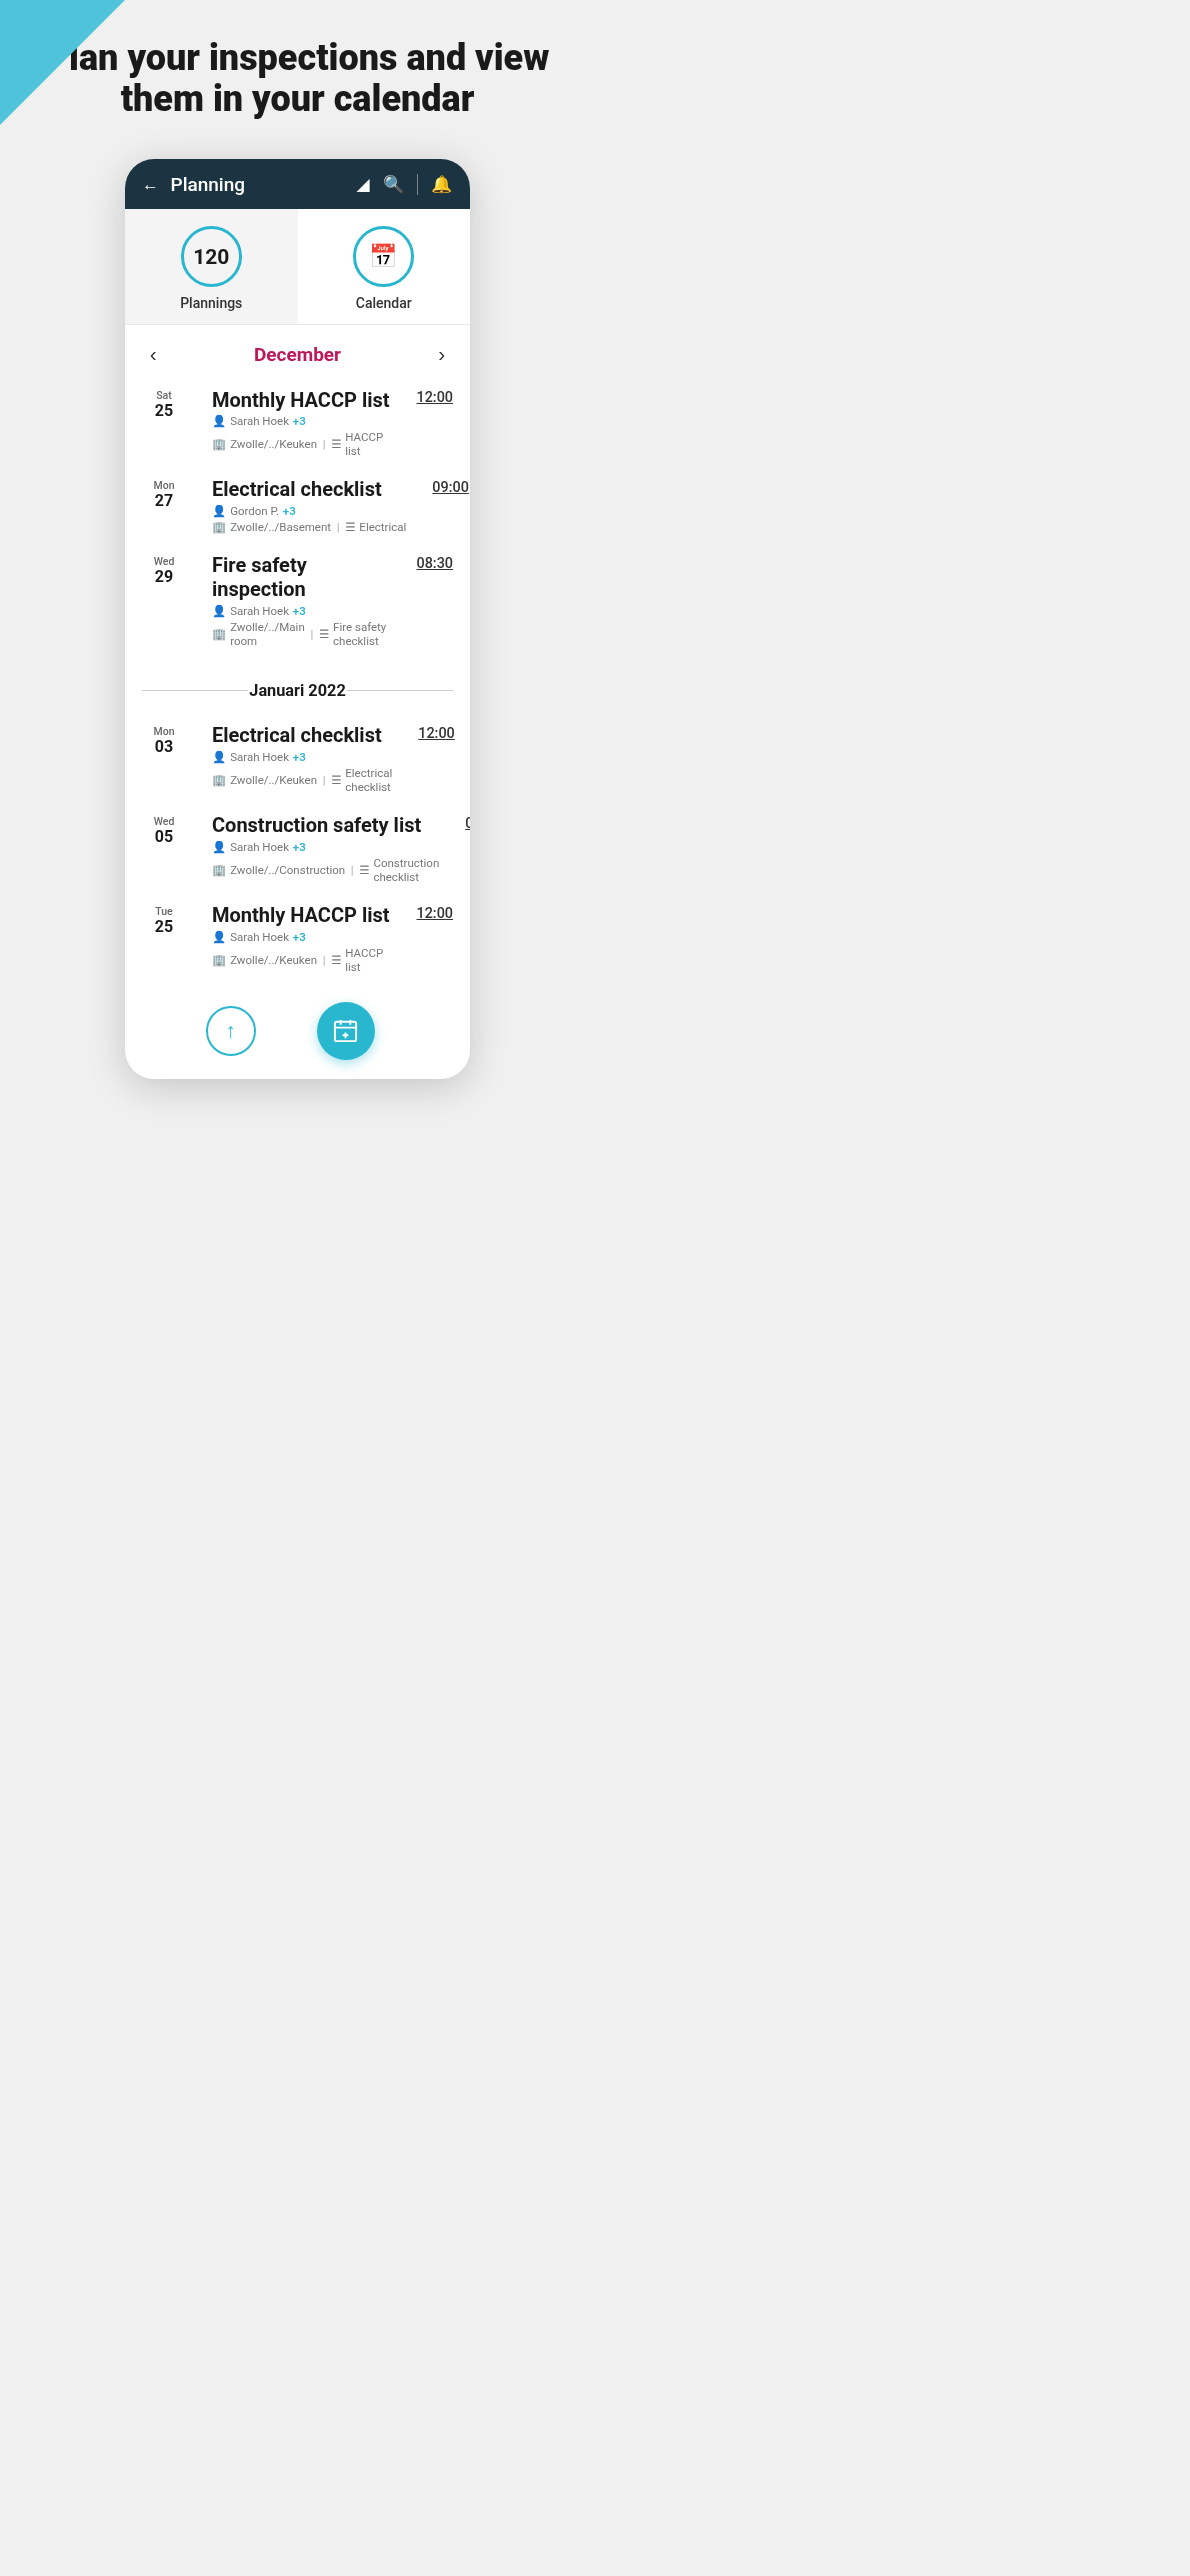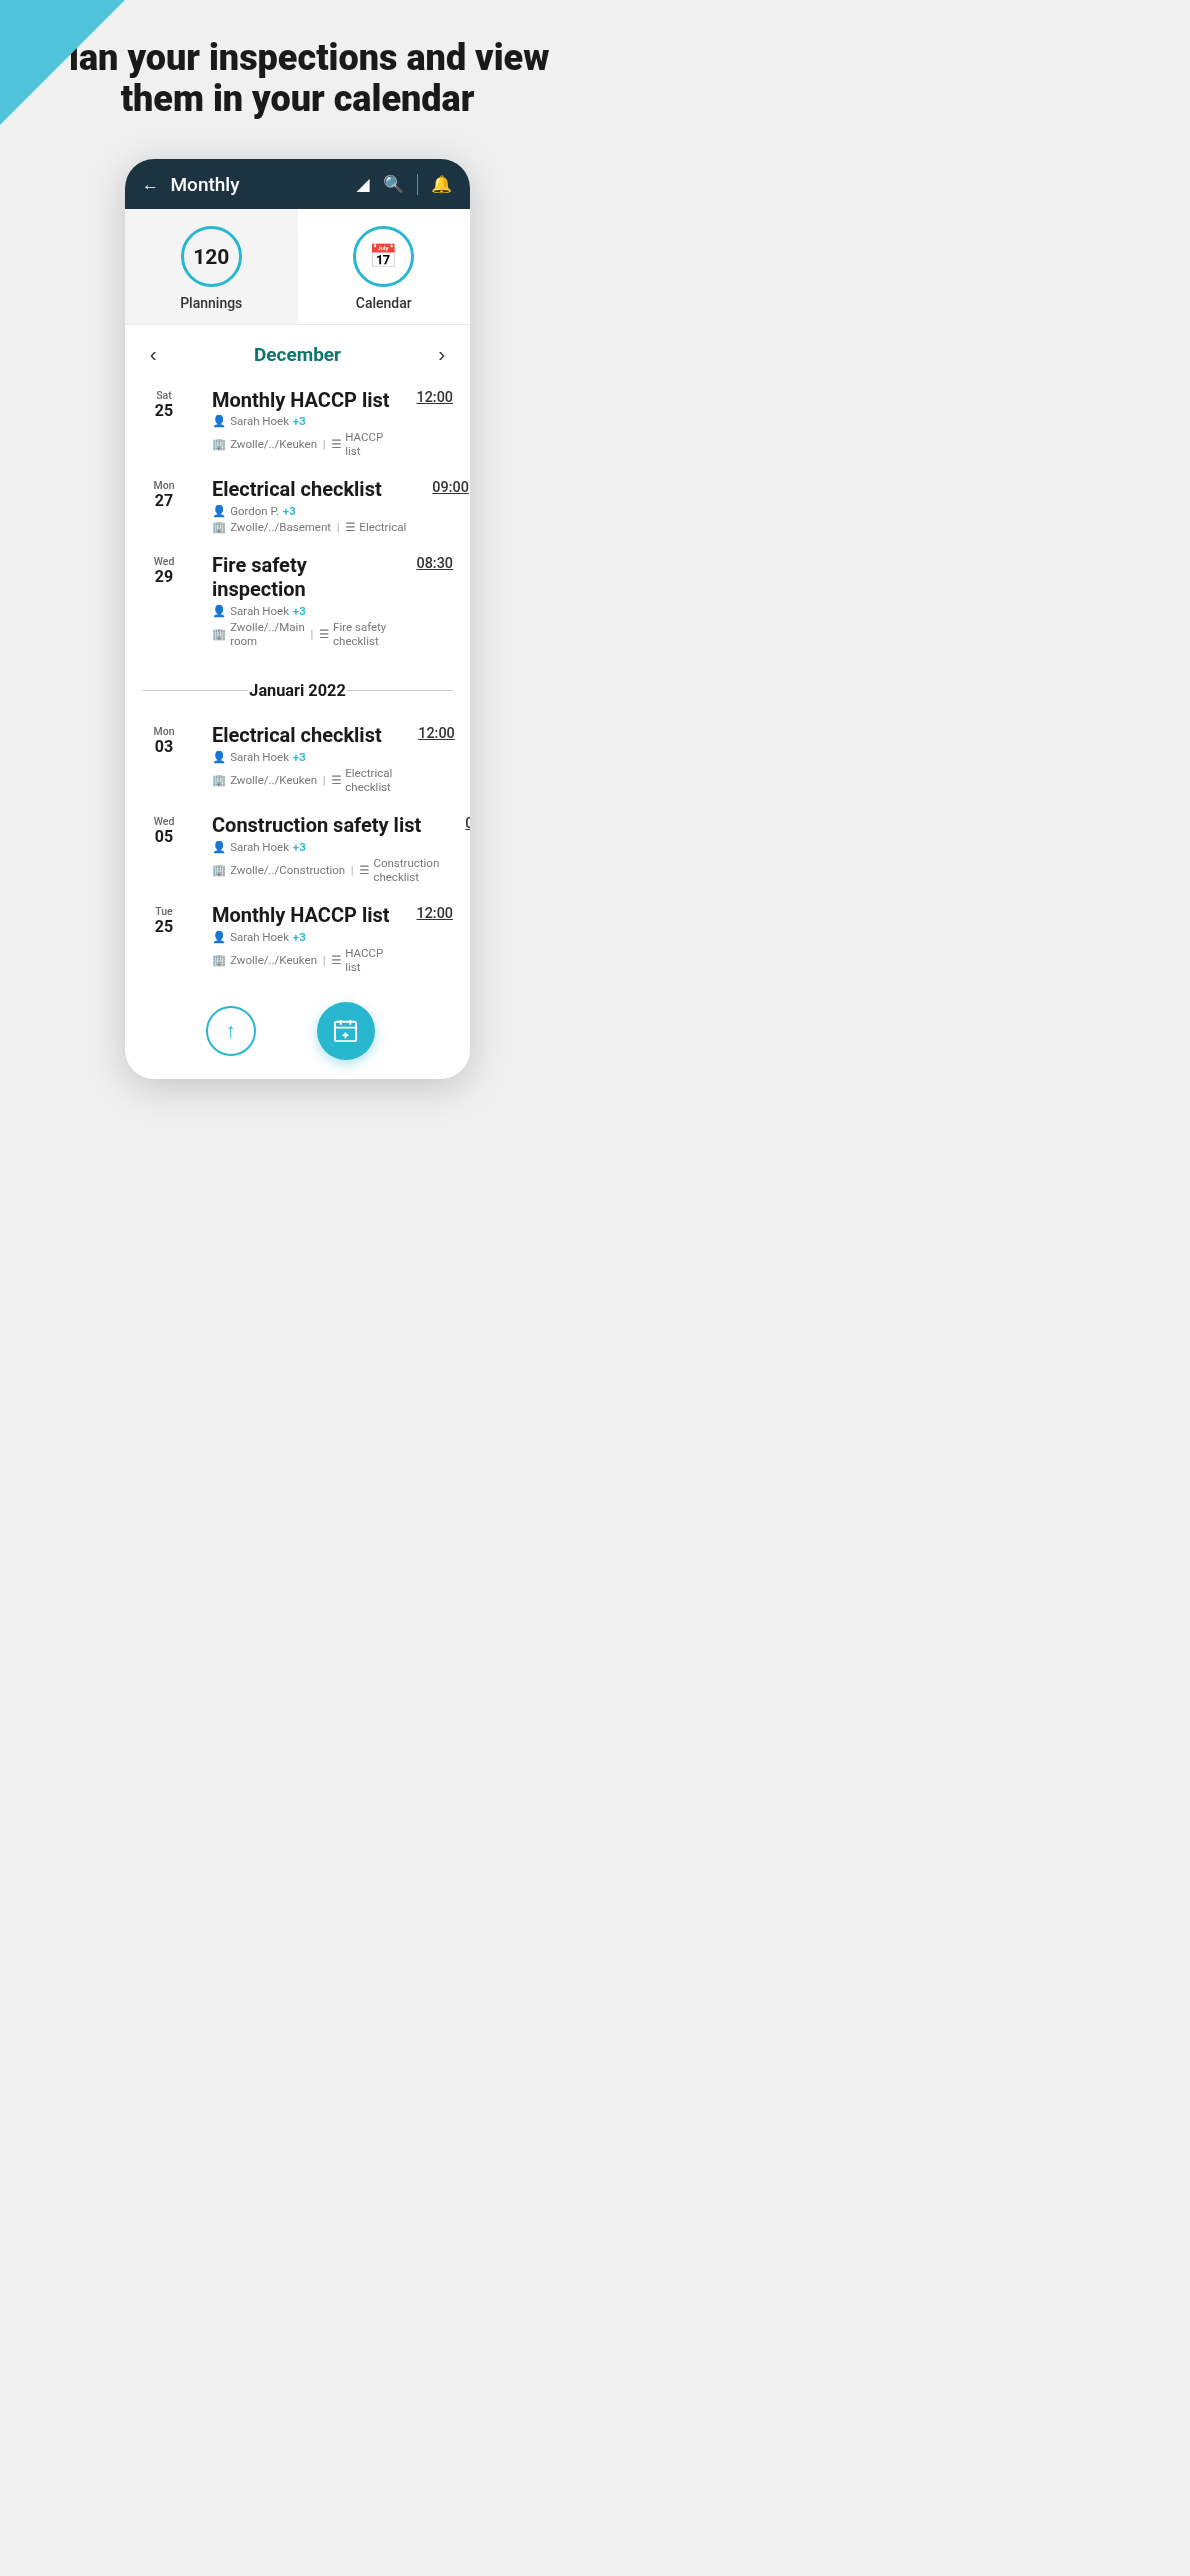--- a/index.html
+++ b/index.html
@@ -124,21 +124,21 @@
     
     .cal-nav {
       display: flex;
       align-items: center;
       justify-content: space-between;
       padding: 15.3px 17px 9.6px;
     }
     .cal-nav-title {
       font-size: 19px;
       font-weight: 700;
-      color: #0f766e;
+      color: #be185d;
     }
     .cal-nav-btn {
       font-size: 21px;
       color: #333;
       cursor: pointer;
       background: none;
       border: none;
       padding: 1.9px 7.7px;
     }
 
@@ -276,21 +276,21 @@
 <body>
 
 <div class="top-triangle"></div>
 
 <p class="hero-text">Plan your inspections and view them in your calendar</p>
 
 <div class="phone">
 
   <div class="app-bar">
     <span class="app-bar-icon">←</span>
-    <span class="app-bar-title">Monthly</span>
+    <span class="app-bar-title">Planning</span>
     <div class="app-bar-icons">
       <span class="app-bar-icon">◢</span>
       <span class="app-bar-icon">🔍</span>
       <span class="app-bar-divider"></span>
       <span class="app-bar-icon">🔔</span>
     </div>
   </div>
 
   <div class="tabs">
     <div class="tab">

